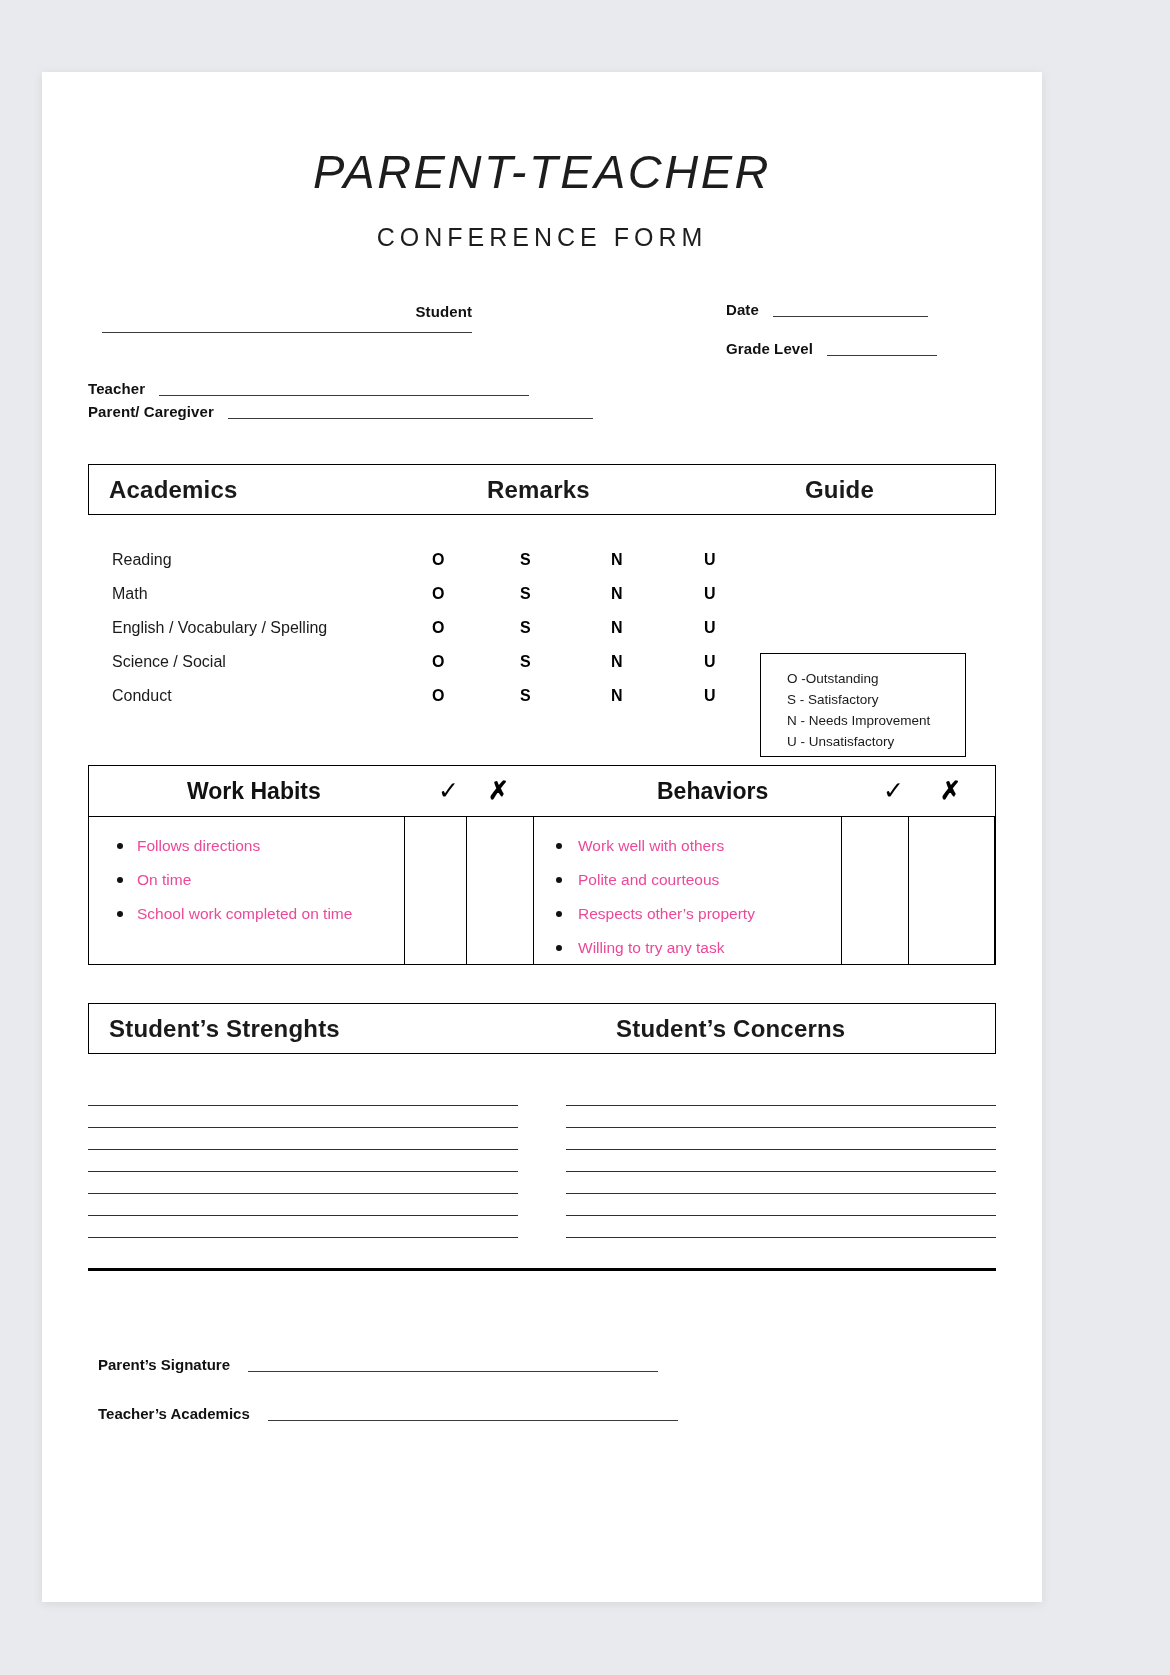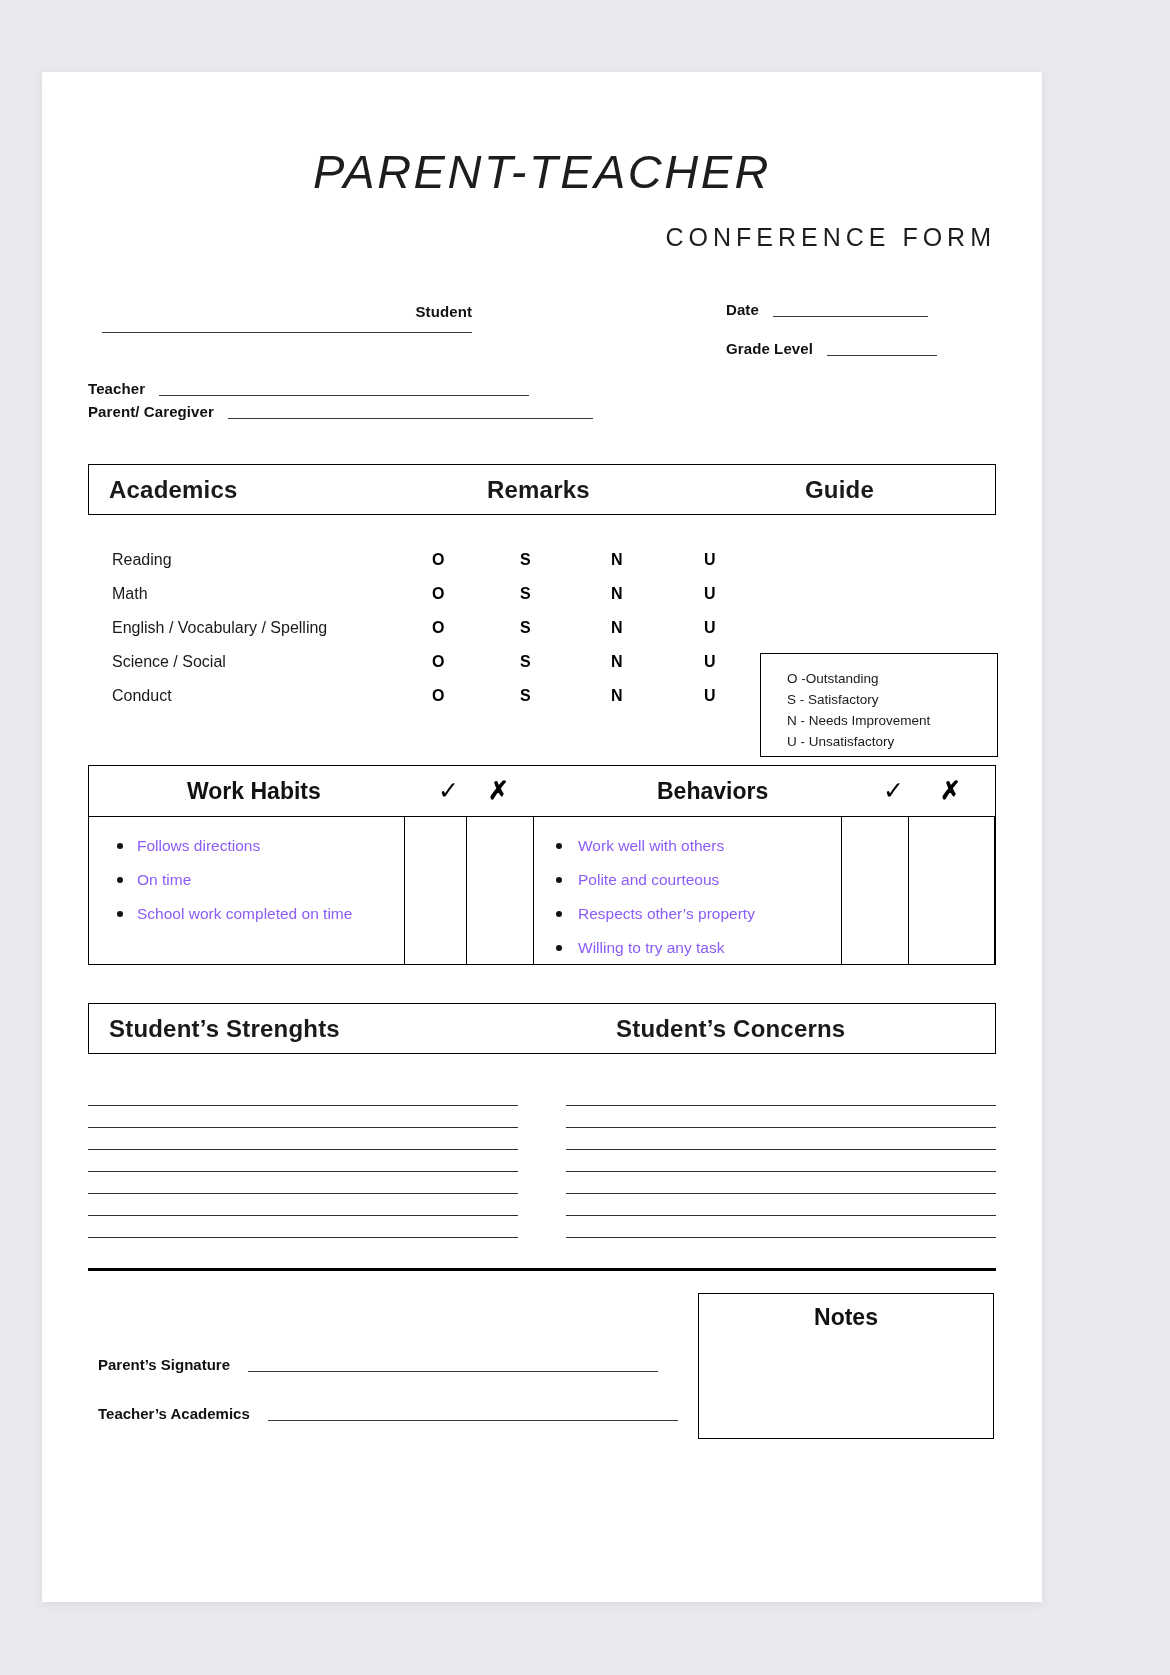--- a/index.html
+++ b/index.html
@@ -25,21 +25,21 @@
     text-align:center;
     font-size:47px;
     letter-spacing:2.5px;
     font-weight:400;
     color:#1d1d1d;
     margin:0; padding-top:76px;
     line-height:1;
     font-style:italic;
   }
   .title-sub {
-    text-align:right;
+    text-align:center;
     font-size:25px;
     letter-spacing:5px;
     font-weight:400;
     color:#1d1d1d;
     margin:0; padding-top:30px;
     line-height:1;
   }
 
   
   .fields { position:relative; margin-top:48px; height:120px; }
@@ -96,21 +96,21 @@
     line-height:34px;
   }
   .m-o { left:344px; }
   .m-s { left:432px; }
   .m-n { left:523px; }
   .m-u { left:616px; }
 
   .guide-box {
     position:absolute;
     left:672px; top:110px;
-    width:238px; height:104px;
+    width:206px; height:104px;
     border:1.6px solid #000;
     padding:14px 0 0 26px;
   }
   .guide-box .g-line {
     font-size:13.5px; color:#1a1a1a; line-height:21px; white-space:nowrap;
   }
 
   
   .wh-wrap { margin-top:42px; }
   .wh-head {
@@ -142,21 +142,21 @@
   .wh-col-list { position:relative; }
   .wh-col-list.c1 { width:316px; border-right:1.5px solid #000; }
   .wh-col-box { border-right:1.5px solid #000; }
   .b1 { width:62px; }
   .b2 { width:67px; }
   .wh-col-list.c2 { width:308px; border-right:1.5px solid #000; }
   .b3 { width:67px; }
   .b4 { width:0; flex:1; }
   .wh-ul { list-style:none; margin:0; padding:12px 0 0 0; }
   .wh-ul li {
-    font-size:15.5px; color:#8b5cf6;
+    font-size:15.5px; color:#ec4899;
     line-height:34px; position:relative;
     padding-left:48px; white-space:nowrap;
   }
   .wh-ul li .bullet {
     position:absolute; left:28px; top:50%;
     width:6px; height:6px; border-radius:50%;
     background:#111; transform:translateY(-50%);
   }
   .wh-ul.indent li { padding-left:44px; }
   .wh-ul.indent li .bullet { left:22px; }
@@ -370,20 +370,17 @@
     <div class="sig sig-parent">
       <span class="lbl">Parent’s Signature</span>
       <span class="rule"></span>
     </div>
 
     <div class="sig sig-teacher">
       <span class="lbl">Teacher’s Academics</span>
       <span class="rule"></span>
     </div>
 
-    <div class="notes-box">
-      <div class="nt">Notes</div>
-    </div>
 
   </div>
 
  </div>
 </div>
 
 </body></html>

